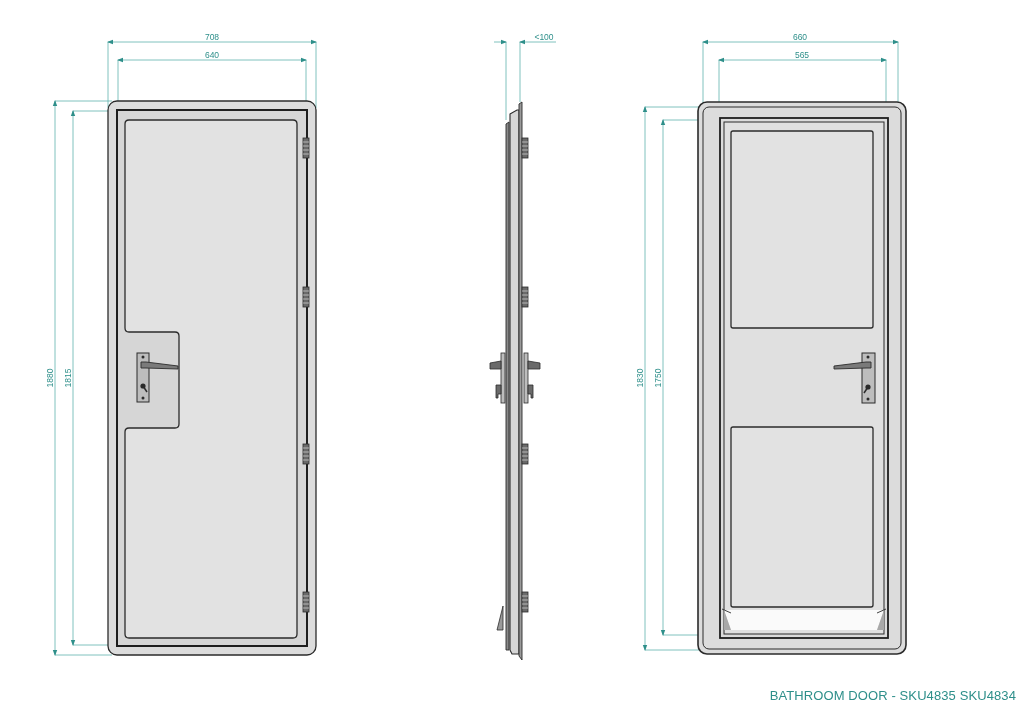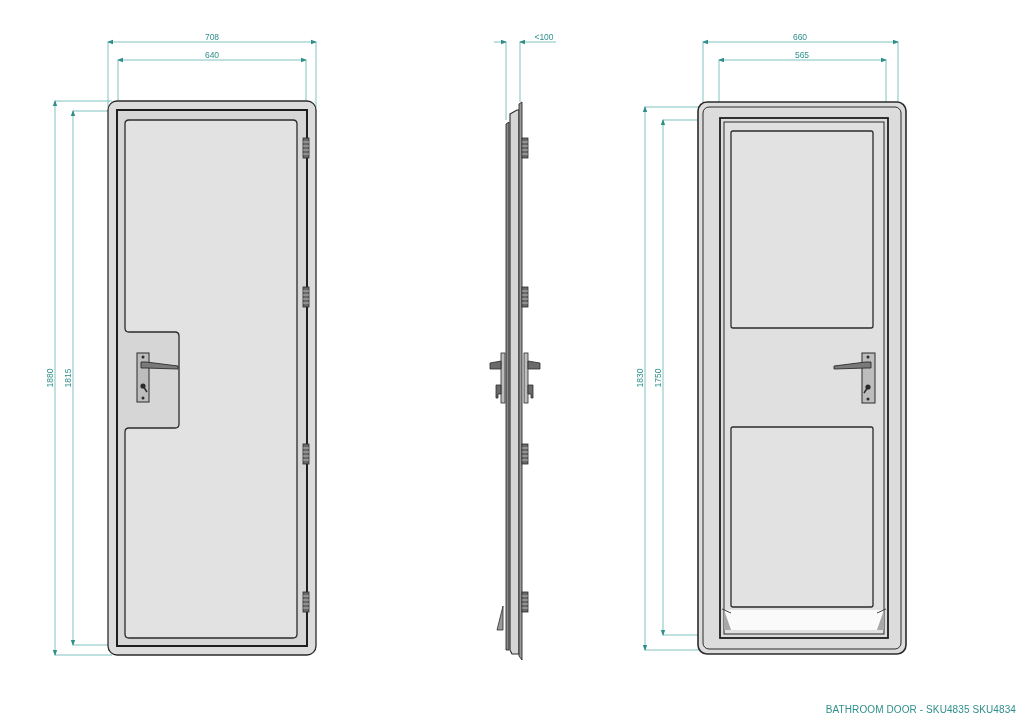--- a/index.html
+++ b/index.html
@@ -1,19 +1,19 @@
 <!DOCTYPE html>
 <html><head>
 <meta charset="utf-8">
 <style>
   html, body { margin:0; padding:0; background:#ffffff; }
   body { width:1024px; height:723px; position:relative; overflow:hidden; font-family:"Liberation Sans", sans-serif; }
   svg { position:absolute; left:0; top:0; }
   .dim-text { font-family:"Liberation Sans", sans-serif; font-size:8.5px; fill:#2e8f8a; }
-  .caption { position:absolute; right:8px; bottom:8px; font-family:"Liberation Sans", sans-serif; font-size:10px; color:#2e8f8a; letter-spacing:0.1px;margin-left:17px; }
+  .caption { position:absolute; right:8px; bottom:20px; font-family:"Liberation Sans", sans-serif; font-size:13px; color:#2e8f8a; letter-spacing:0.1px;margin-left:17px; }
   .dim { stroke:#5fb3ad; stroke-width:0.8; fill:none; }
   .arr { fill:#2e8f8a; }
 </style>
 </head>
 <body>
 
 <svg width="1024" height="723" viewBox="0 0 1024 723">
   <defs>
     <marker id="ah" markerWidth="6" markerHeight="6" refX="5" refY="3" orient="auto" markerUnits="userSpaceOnUse">
       <path d="M0,0.8 L6,3 L0,5.2 Z" class="arr"></path>

